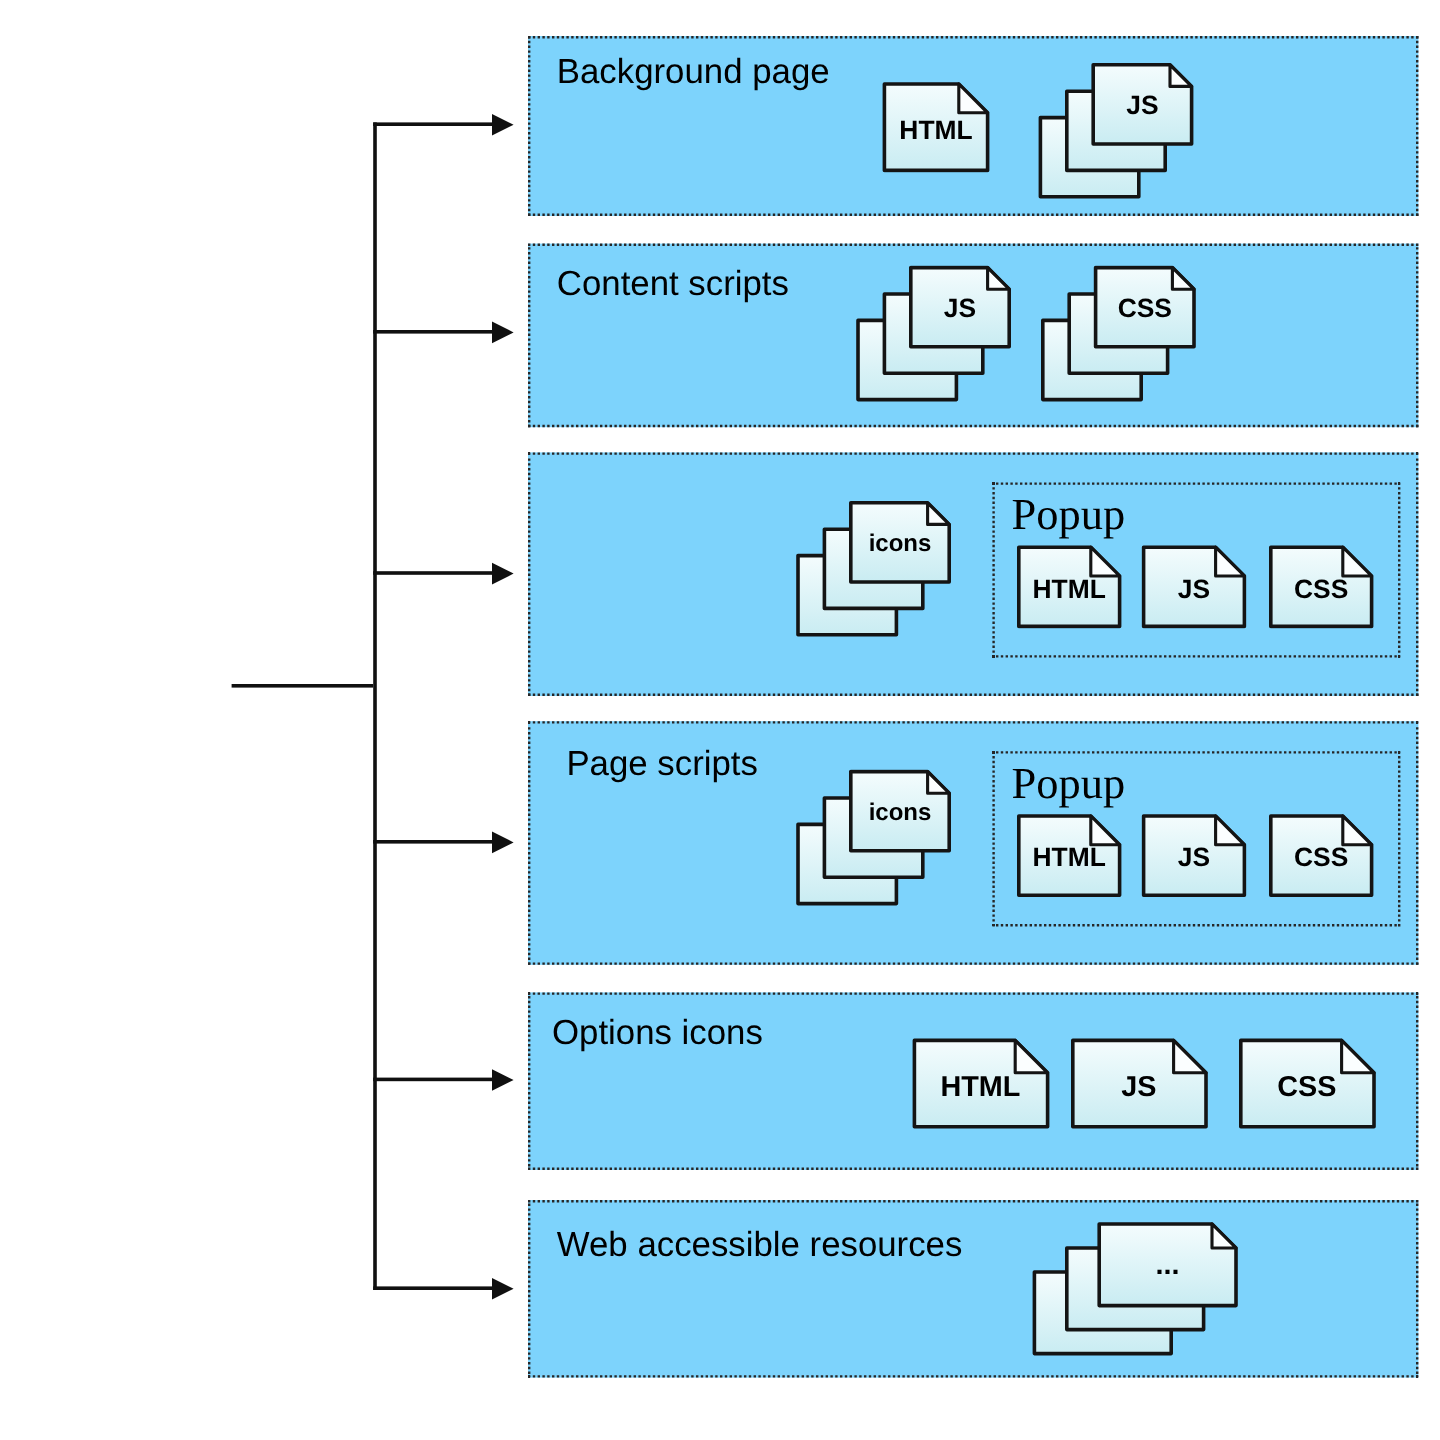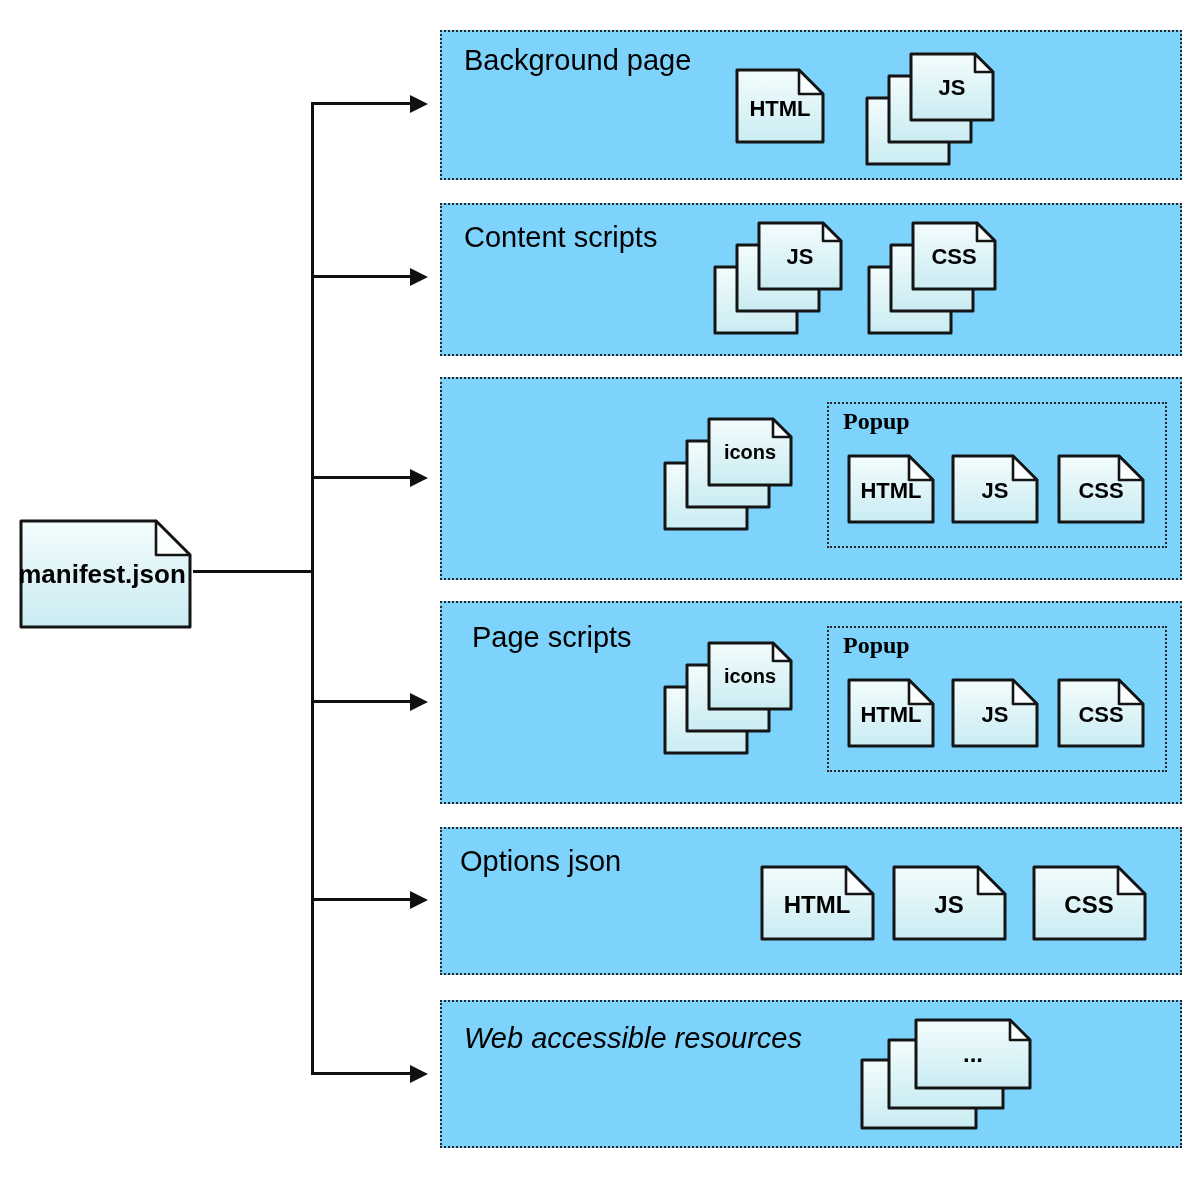--- a/index.html
+++ b/index.html
@@ -5,21 +5,21 @@
   html,body{margin:0;padding:0;background:#ffffff;}
   #canvas{position:relative;width:1200px;height:1200px;background:#ffffff;
           font-family:"Liberation Sans",sans-serif;overflow:hidden;}
 
   
   .box{position:absolute;left:440px;width:742px;border:2px dotted #262626;box-sizing:border-box;background:#7dd3fc;}
   .box-label{position:absolute;font-size:29px;color:#000;white-space:nowrap;}
 
   
   .popup{position:absolute;border:2px dotted #262626;box-sizing:border-box;}
-  .popup-label{position:absolute;font-family:"Liberation Serif",serif;font-weight:bold;font-size:24px;color:#000;white-space:nowrap;}
+  .popup-label{position:absolute;font-family:"Liberation Serif",serif;font-weight:normal;font-size:37px;color:#000;white-space:nowrap;}
 
   
   .icon{position:absolute;line-height:0;}
   .sheet{fill:url(#docGrad);stroke:#141414;stroke-width:3;stroke-linejoin:round;}
   .flap{fill:#fbfeff;stroke:#141414;stroke-width:2.6;stroke-linejoin:round;}
   .doc-label{font-family:"Liberation Sans",sans-serif;font-weight:bold;fill:#000;text-anchor:middle;}
   .fs26{font-size:26px;} .fs24{font-size:24px;} .fs22{font-size:22px;} .fs20{font-size:20px;}
 
   
   .hline,.vline{position:absolute;background:#101010;}
@@ -34,27 +34,20 @@
 
   <svg width="0" height="0" style="position:absolute" aria-hidden="true">
     <defs>
       <linearGradient id="docGrad" x1="0" y1="0" x2="0" y2="1">
         <stop offset="0" stop-color="#f4fcfd"></stop>
         <stop offset="1" stop-color="#c9ecf2"></stop>
       </linearGradient>
     </defs>
   </svg>
 
-  <div class="icon" style="left:18px;top:518px;">
-    <svg width="175" height="112" viewBox="0 0 175 112">
-      <path class="sheet" d="M3,3 H138 L172,37 V109 H3 Z"></path>
-      <path class="flap" d="M138,3 V37 H172 Z"></path>
-      <text class="doc-label fs26" x="84" y="65">manifest.json</text>
-    </svg>
-  </div>
 
   <div class="hline" style="left:193px;top:570px;width:118px;height:3px;"></div>
   <div class="vline" style="left:311px;top:102px;width:3px;height:973px;"></div>
 
   <div class="hline" style="left:311px;top:102px;width:101px;height:3px;"></div>
   <div class="arrowhead" style="left:410px;top:95px;"></div>
 
   <div class="hline" style="left:311px;top:275px;width:101px;height:3px;"></div>
   <div class="arrowhead" style="left:410px;top:268px;"></div>
 
@@ -179,21 +172,21 @@
         <svg width="88" height="70" viewBox="0 0 88 70">
           <path class="sheet" d="M2,2 H62 L86,26 V68 H2 Z"></path>
           <path class="flap" d="M62,2 V26 H86 Z"></path>
           <text class="doc-label fs22" x="44" y="44">CSS</text>
         </svg>
       </div>
     </div>
   </div>
 
   <div class="box" style="top:827px;height:148px;">
-    <span class="box-label" style="left:18px;top:16px;">Options json</span>
+    <span class="box-label" style="left:18px;top:16px;">Options icons</span>
     <div class="icon" style="left:318px;top:36px;">
       <svg width="115" height="76" viewBox="0 0 115 76">
         <path class="sheet" d="M2,2 H86 L113,29 V74 H2 Z"></path>
         <path class="flap" d="M86,2 V29 H113 Z"></path>
         <text class="doc-label fs24" x="57" y="48">HTML</text>
       </svg>
     </div>
     <div class="icon" style="left:450px;top:36px;">
       <svg width="115" height="76" viewBox="0 0 115 76">
         <path class="sheet" d="M2,2 H86 L113,29 V74 H2 Z"></path>
@@ -204,21 +197,21 @@
     <div class="icon" style="left:590px;top:36px;">
       <svg width="115" height="76" viewBox="0 0 115 76">
         <path class="sheet" d="M2,2 H86 L113,29 V74 H2 Z"></path>
         <path class="flap" d="M86,2 V29 H113 Z"></path>
         <text class="doc-label fs24" x="57" y="48">CSS</text>
       </svg>
     </div>
   </div>
 
   <div class="box" style="top:1000px;height:148px;">
-    <span class="box-label" style="left:22px;top:20px;font-style:italic;">Web accessible resources</span>
+    <span class="box-label" style="left:22px;top:20px;">Web accessible resources</span>
     <div class="icon" style="left:418px;top:16px;">
       <svg width="172" height="112" viewBox="0 0 172 112">
         <rect class="sheet" x="2" y="42" width="114" height="68"></rect>
         <rect class="sheet" x="29" y="22" width="114" height="68"></rect>
         <path class="sheet" d="M56,2 H150 L170,22 V70 H56 Z"></path>
         <path class="flap" d="M150,2 V22 H170 Z"></path>
         <text class="doc-label fs24" x="113" y="44">...</text>
       </svg>
     </div>
   </div>

